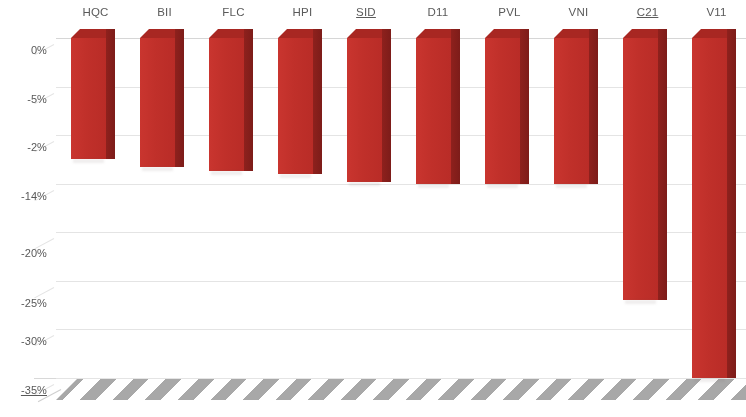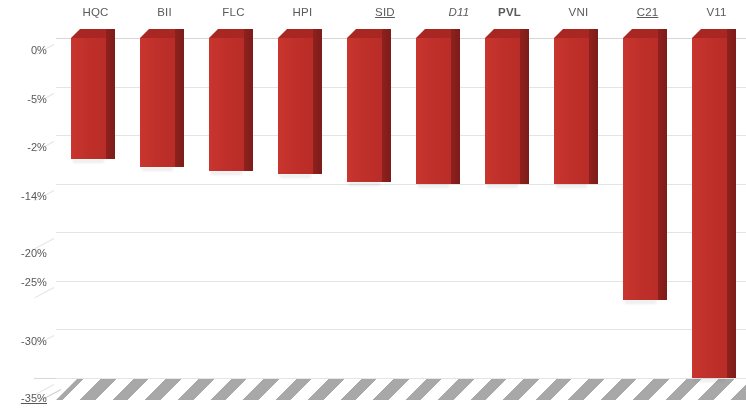--- a/index.html
+++ b/index.html
@@ -155,27 +155,27 @@
       <div class="grid-lead" style="top: 103.143px;"></div>
       <div class="ytick" style="top: 109.143px;">-2%</div>
       <div class="gridline" style="top: 145.714px;"></div>
       <div class="grid-lead" style="top: 151.714px;"></div>
       <div class="ytick" style="top: 157.714px;">-14%</div>
       <div class="gridline" style="top: 194.286px;"></div>
       <div class="grid-lead" style="top: 200.286px;"></div>
       <div class="ytick" style="top: 215px;">-20%</div>
       <div class="gridline" style="top: 242.857px;"></div>
       <div class="grid-lead" style="top: 248.857px;"></div>
-      <div class="ytick" style="top: 244px;">-25%</div>
+      <div class="ytick" style="top: 265px;">-25%</div>
       <div class="gridline" style="top: 291.429px;"></div>
       <div class="grid-lead" style="top: 297.429px;"></div>
       <div class="ytick" style="top: 303.429px;">-30%</div>
       <div class="gridline" style="top: 340px;"></div>
       <div class="grid-lead" style="top: 346px;"></div>
-      <div class="ytick" style="top: 360px; text-decoration: underline;">-35%</div>
+      <div class="ytick" style="top: 352px; text-decoration: underline;">-35%</div>
       <div class="bar-slot" title="HQC -12.5%" style="left: 14.5px; width: 44px; height: 121.429px;">
         <div class="bar" style="height: 121.429px;">
           <div class="cap"></div>
           <div class="side"></div>
           <div class="face"></div>
           <div class="foot"></div>
         </div>
       </div>
       <div class="bar-slot" title="BII -13.3%" style="left: 83.5px; width: 44px; height: 129.2px;">
         <div class="bar" style="height: 129.2px;">
@@ -248,19 +248,19 @@
           <div class="face"></div>
           <div class="foot"></div>
         </div>
       </div>
     </div>
 
 <div class="catlabel" style="left: 95.5px;">HQC</div>
     <div class="catlabel" style="left: 164.5px;">BII</div>
     <div class="catlabel" style="left: 233.5px;">FLC</div>
     <div class="catlabel" style="left: 302.5px;">HPI</div>
-    <div class="catlabel" style="left: 385px; text-decoration: underline;">SID</div>
-    <div class="catlabel" style="left: 459px; font-style: italic;">D11</div>
-    <div class="catlabel" style="left: 509.5px; font-weight: bold;">PVL</div>
+    <div class="catlabel" style="left: 366px; text-decoration: underline;">SID</div>
+    <div class="catlabel" style="left: 438px;">D11</div>
+    <div class="catlabel" style="left: 509.5px;">PVL</div>
     <div class="catlabel" style="left: 578.5px;">VNI</div>
     <div class="catlabel" style="left: 647.5px; text-decoration: underline;">C21</div>
     <div class="catlabel" style="left: 716.5px;">V11</div>
   </div>
 
 </body></html>

